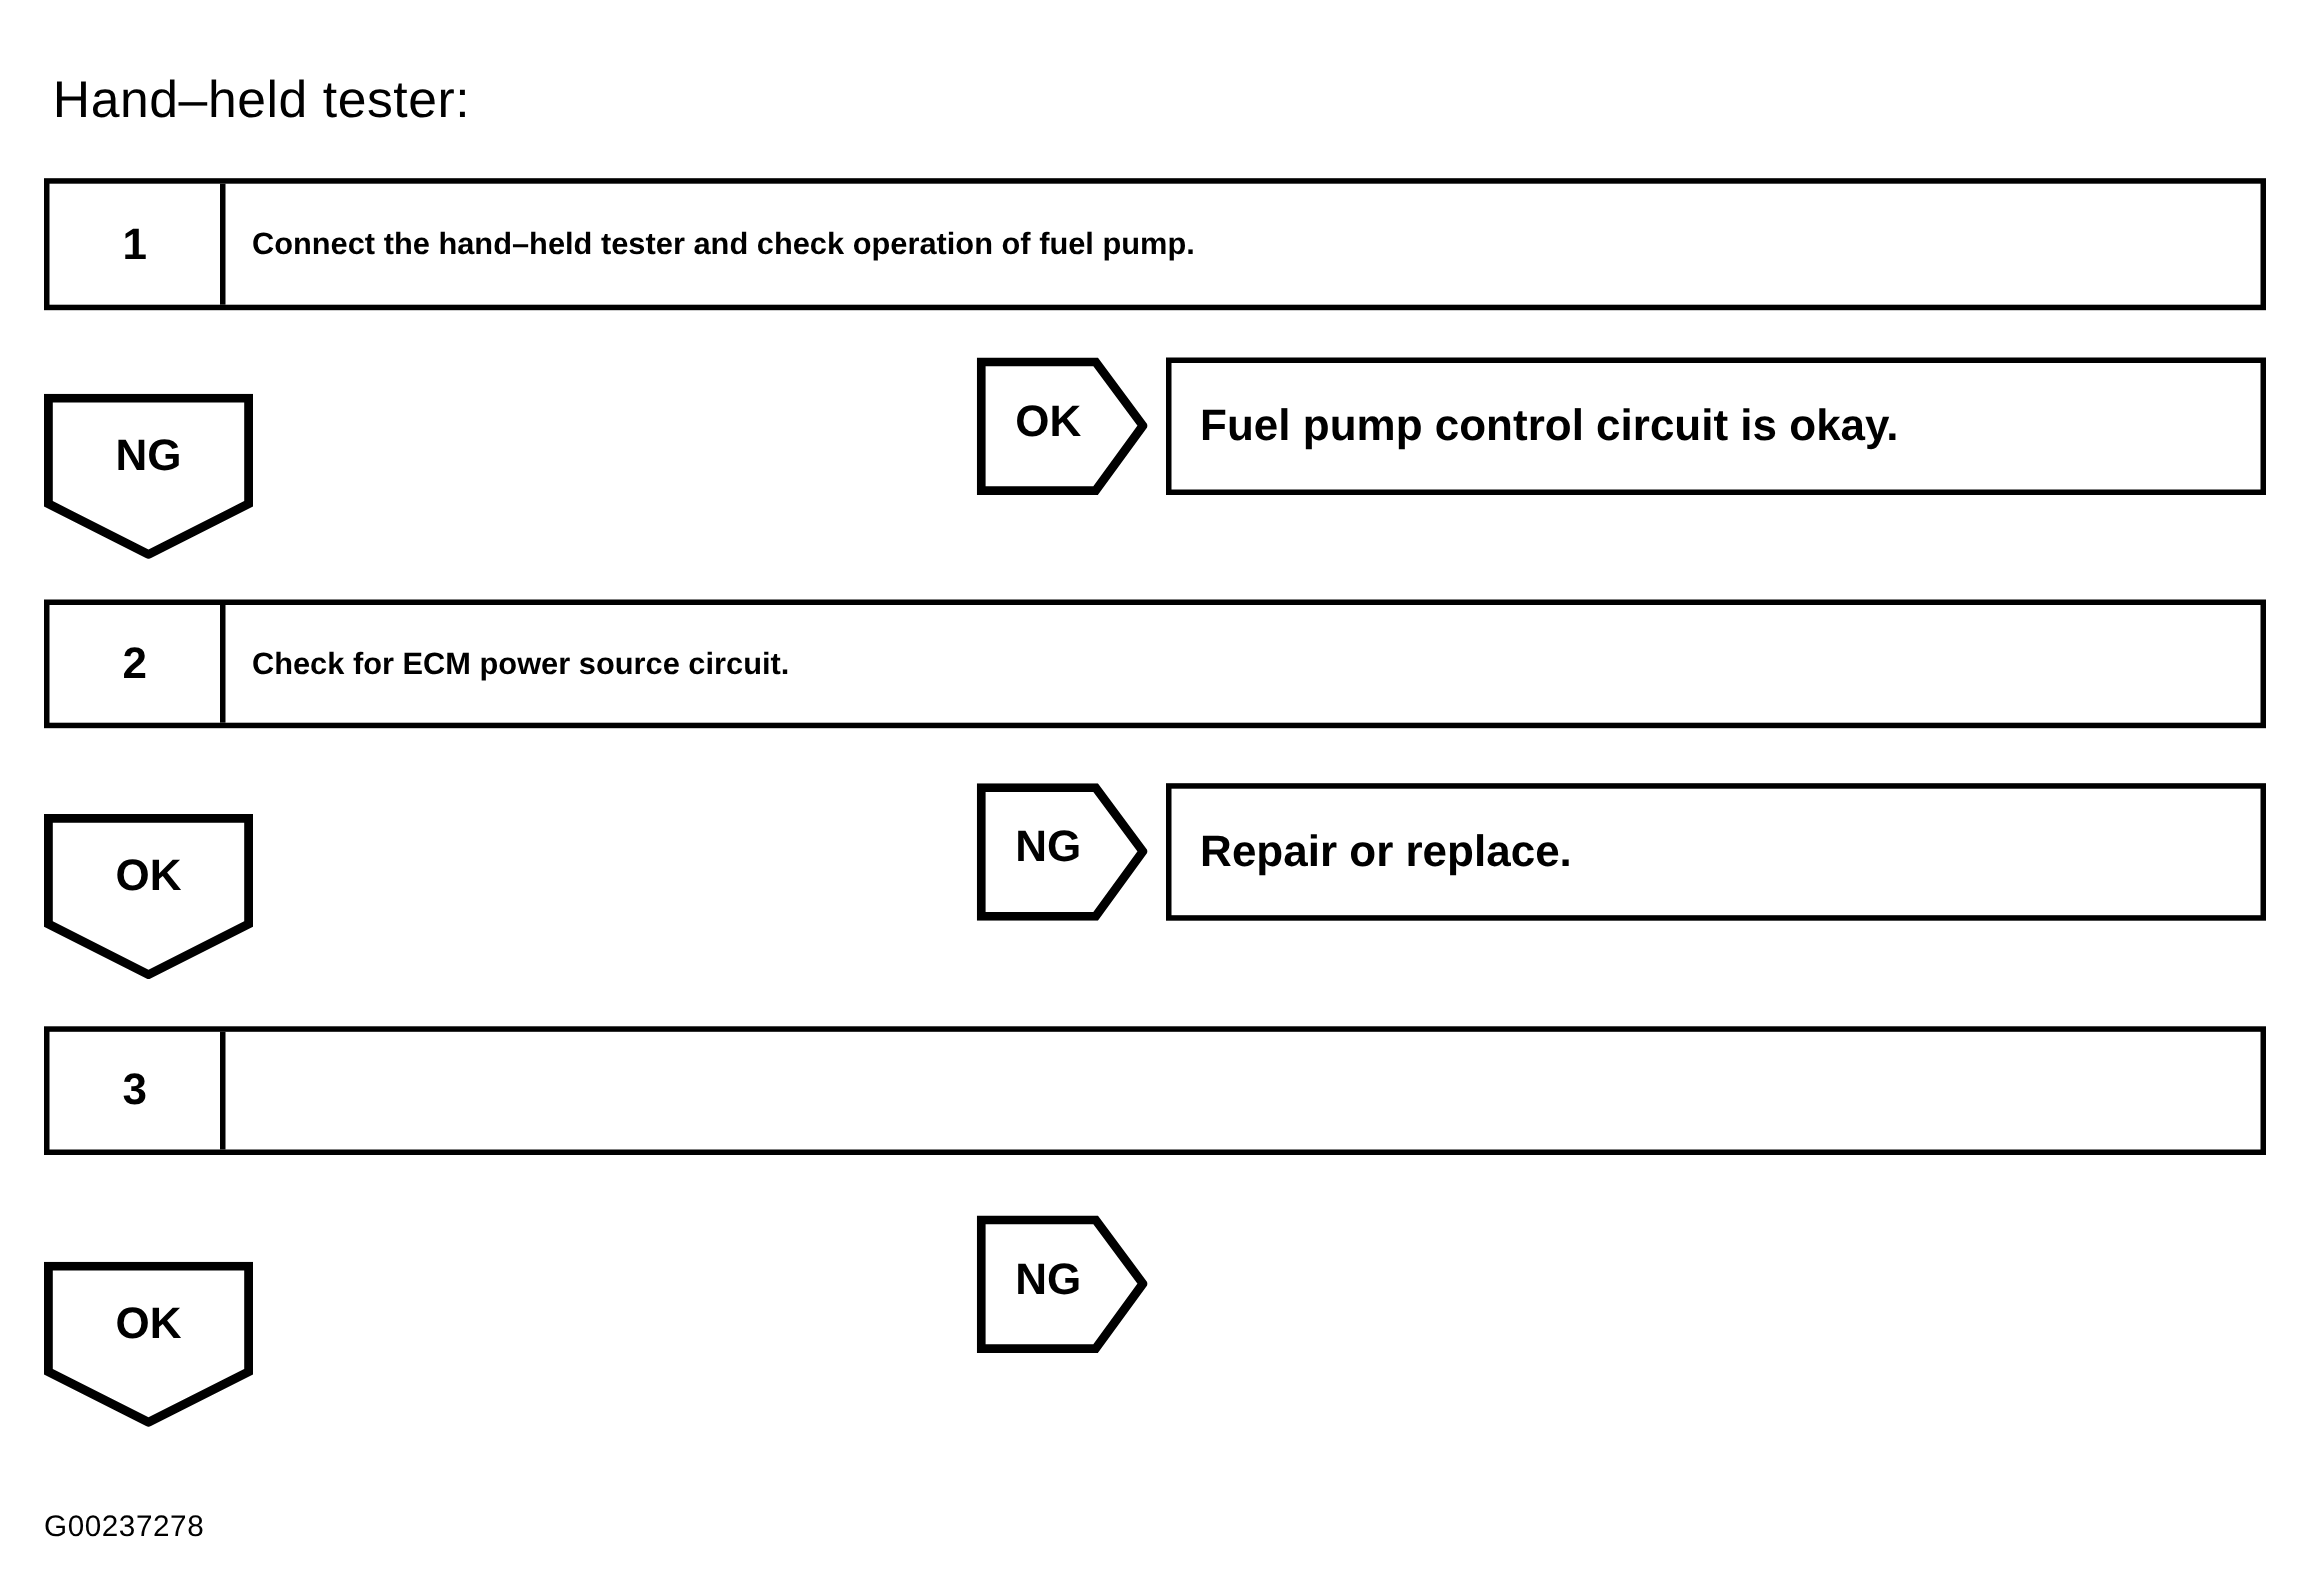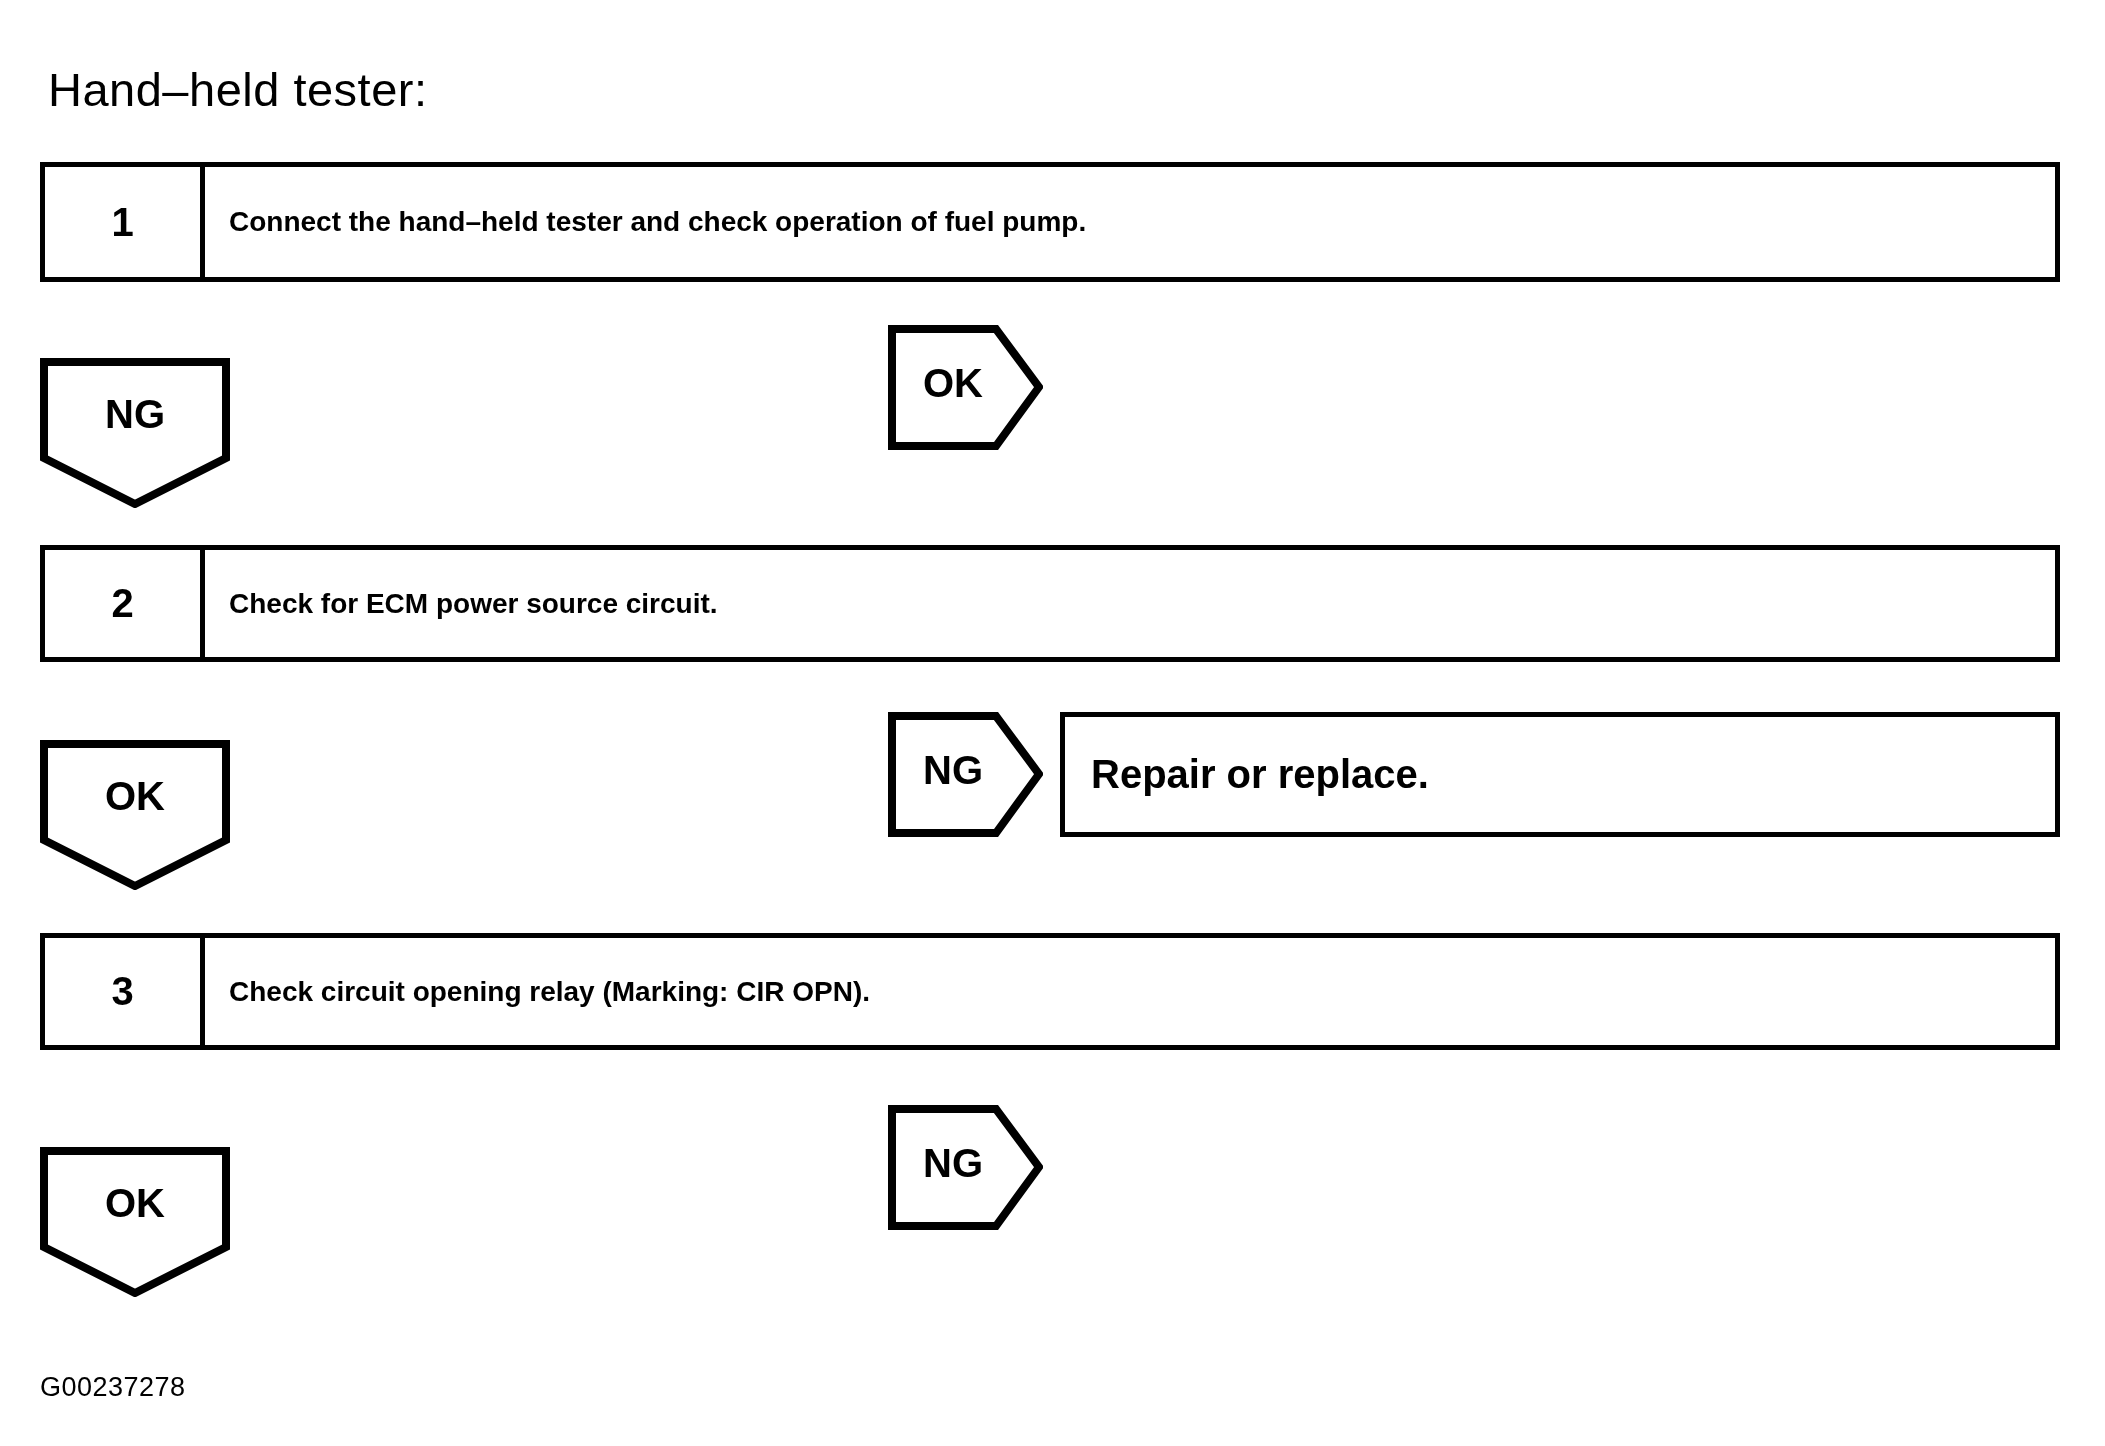--- a/index.html
+++ b/index.html
@@ -152,20 +152,21 @@
       <polygon points="4,4 186,4 186,100 95,146 4,100" fill="#ffffff" stroke="#000000" stroke-width="8" stroke-linejoin="miter"></polygon>
     </svg>
     <div class="lbl">NG</div>
   </div>
 
   <div class="branch" style="left:888px; top:325px; width:1172px;">
     <svg class="arrow" viewBox="0 0 155 125" preserveAspectRatio="none">
       <polygon points="4,4 108,4 151,62 108,121 4,121" fill="#ffffff" stroke="#000000" stroke-width="8" stroke-linejoin="miter"></polygon>
     </svg>
     <div class="arrow-lbl">OK</div>
+    <div class="result" style="width:1000px;">Fuel pump control circuit is okay.</div>
   </div>
 
   <div class="step-row" style="left:40px; top:545px; width:2020px; height:117px;">
     <div class="step-num">2</div>
     <div class="step-text">Check for ECM power source circuit.</div>
   </div>
 
   <div class="down-tag" style="left:40px; top:740px;">
     <svg class="shape" viewBox="0 0 190 150" preserveAspectRatio="none">
       <polygon points="4,4 186,4 186,100 95,146 4,100" fill="#ffffff" stroke="#000000" stroke-width="8" stroke-linejoin="miter"></polygon>
@@ -176,21 +177,20 @@
   <div class="branch" style="left:888px; top:712px; width:1172px;">
     <svg class="arrow" viewBox="0 0 155 125" preserveAspectRatio="none">
       <polygon points="4,4 108,4 151,62 108,121 4,121" fill="#ffffff" stroke="#000000" stroke-width="8" stroke-linejoin="miter"></polygon>
     </svg>
     <div class="arrow-lbl">NG</div>
     <div class="result" style="width:1000px;">Repair or replace.</div>
   </div>
 
   <div class="step-row" style="left:40px; top:933px; width:2020px; height:117px;">
     <div class="step-num">3</div>
-    <div class="step-text">Check circuit opening relay (Marking: CIR OPN).</div>
   </div>
 
   <div class="down-tag" style="left:40px; top:1147px;">
     <svg class="shape" viewBox="0 0 190 150" preserveAspectRatio="none">
       <polygon points="4,4 186,4 186,100 95,146 4,100" fill="#ffffff" stroke="#000000" stroke-width="8" stroke-linejoin="miter"></polygon>
     </svg>
     <div class="lbl">OK</div>
   </div>
 
   <div class="branch" style="left:888px; top:1105px; width:1172px;">

